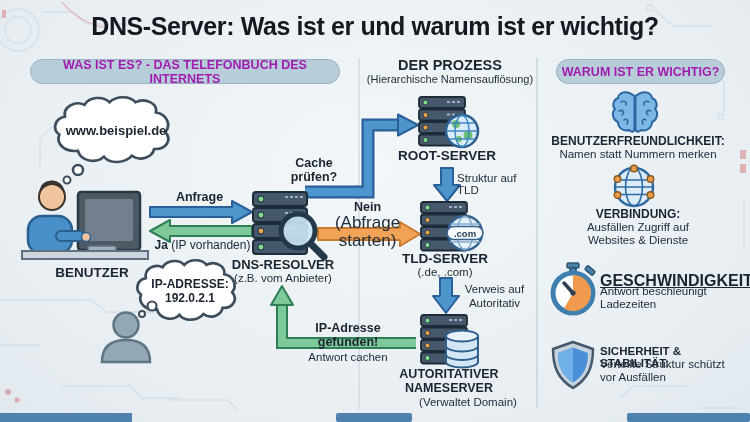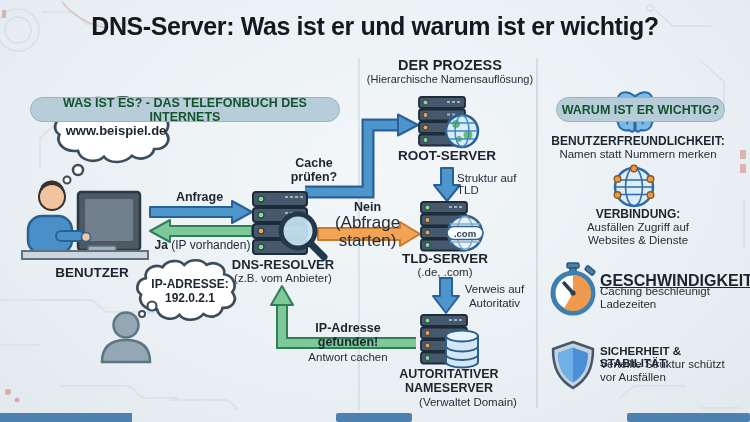--- a/index.html
+++ b/index.html
@@ -7,22 +7,22 @@
     position:relative;width:750px;height:422px;overflow:hidden;
     background:radial-gradient(ellipse at 50% 40%, #f3f7f9 0%, #e8eef2 70%, #e2e9ee 100%);
     font-family:"Liberation Sans", sans-serif;color:#1c2430;
   }
   svg{position:absolute;left:0;top:0;}
   .t{position:absolute;line-height:1.08;}
   .b{font-weight:700;}
   .c{text-align:center;}
   .pill{
     position:absolute;background:#b7cdd9;border:1px solid #9ab3c4;border-radius:13px;
-    font-weight:700;font-size:12.5px;color:#14532d;text-align:center;
-    display:flex;align-items:center;justify-content:center;margin-top:38px;
+    font-weight:700;font-size:12.5px;color:#a21caf;text-align:center;
+    display:flex;align-items:center;justify-content:center;
   }
   .sub{font-weight:400;color:#232e3a;}
 </style>
 </head>
 <body>
 
 <div id="stage">
 
   <svg width="750" height="422" viewBox="0 0 750 422">
     <g stroke="#d4dee6" fill="none" stroke-width="1.5" opacity="0.85">
@@ -327,20 +327,20 @@
   <div class="t c sub" style="left:407px;top:396px;width:122px;font-size:11.5px;text-align:center;">(Verwaltet Domain)</div>
 
   <div class="t b c" style="left:548px;top:135px;width:180px;font-size:12px;">BENUTZERFREUNDLICHKEIT:</div>
   <div class="t c sub" style="left:548px;top:148px;width:180px;font-size:11.5px;">Namen statt Nummern merken</div>
 
   <div class="t b c" style="left:548px;top:208px;width:180px;font-size:12px;">VERBINDUNG:</div>
   <div class="t c sub" style="left:548px;top:221px;width:180px;font-size:11.5px;">Ausfällen Zugriff auf</div>
   <div class="t c sub" style="left:548px;top:234px;width:180px;font-size:11.5px;">Websites &amp; Dienste</div>
 
   <div class="t b" style="left:600px;top:272px;width:145px;font-size:16px;text-decoration:underline;">GESCHWINDIGKEIT:</div>
-  <div class="t sub" style="left:600px;top:285px;width:145px;font-size:11.5px;">Caching beschleunigt</div>
+  <div class="t sub" style="left:600px;top:285px;width:145px;font-size:11.5px;">Antwort beschleunigt</div>
   <div class="t sub" style="left:600px;top:298px;width:145px;font-size:11.5px;">Ladezeiten</div>
 
   <div class="t b" style="left:600px;top:345px;width:150px;font-size:11.5px;">SICHERHEIT &amp; STABILITÄT:</div>
   <div class="t sub" style="left:600px;top:358px;width:150px;font-size:11.5px;">Verteilte Struktur schützt</div>
   <div class="t sub" style="left:600px;top:371px;width:150px;font-size:11.5px;">vor Ausfällen</div>
 
 </div>
 
 </body></html>

